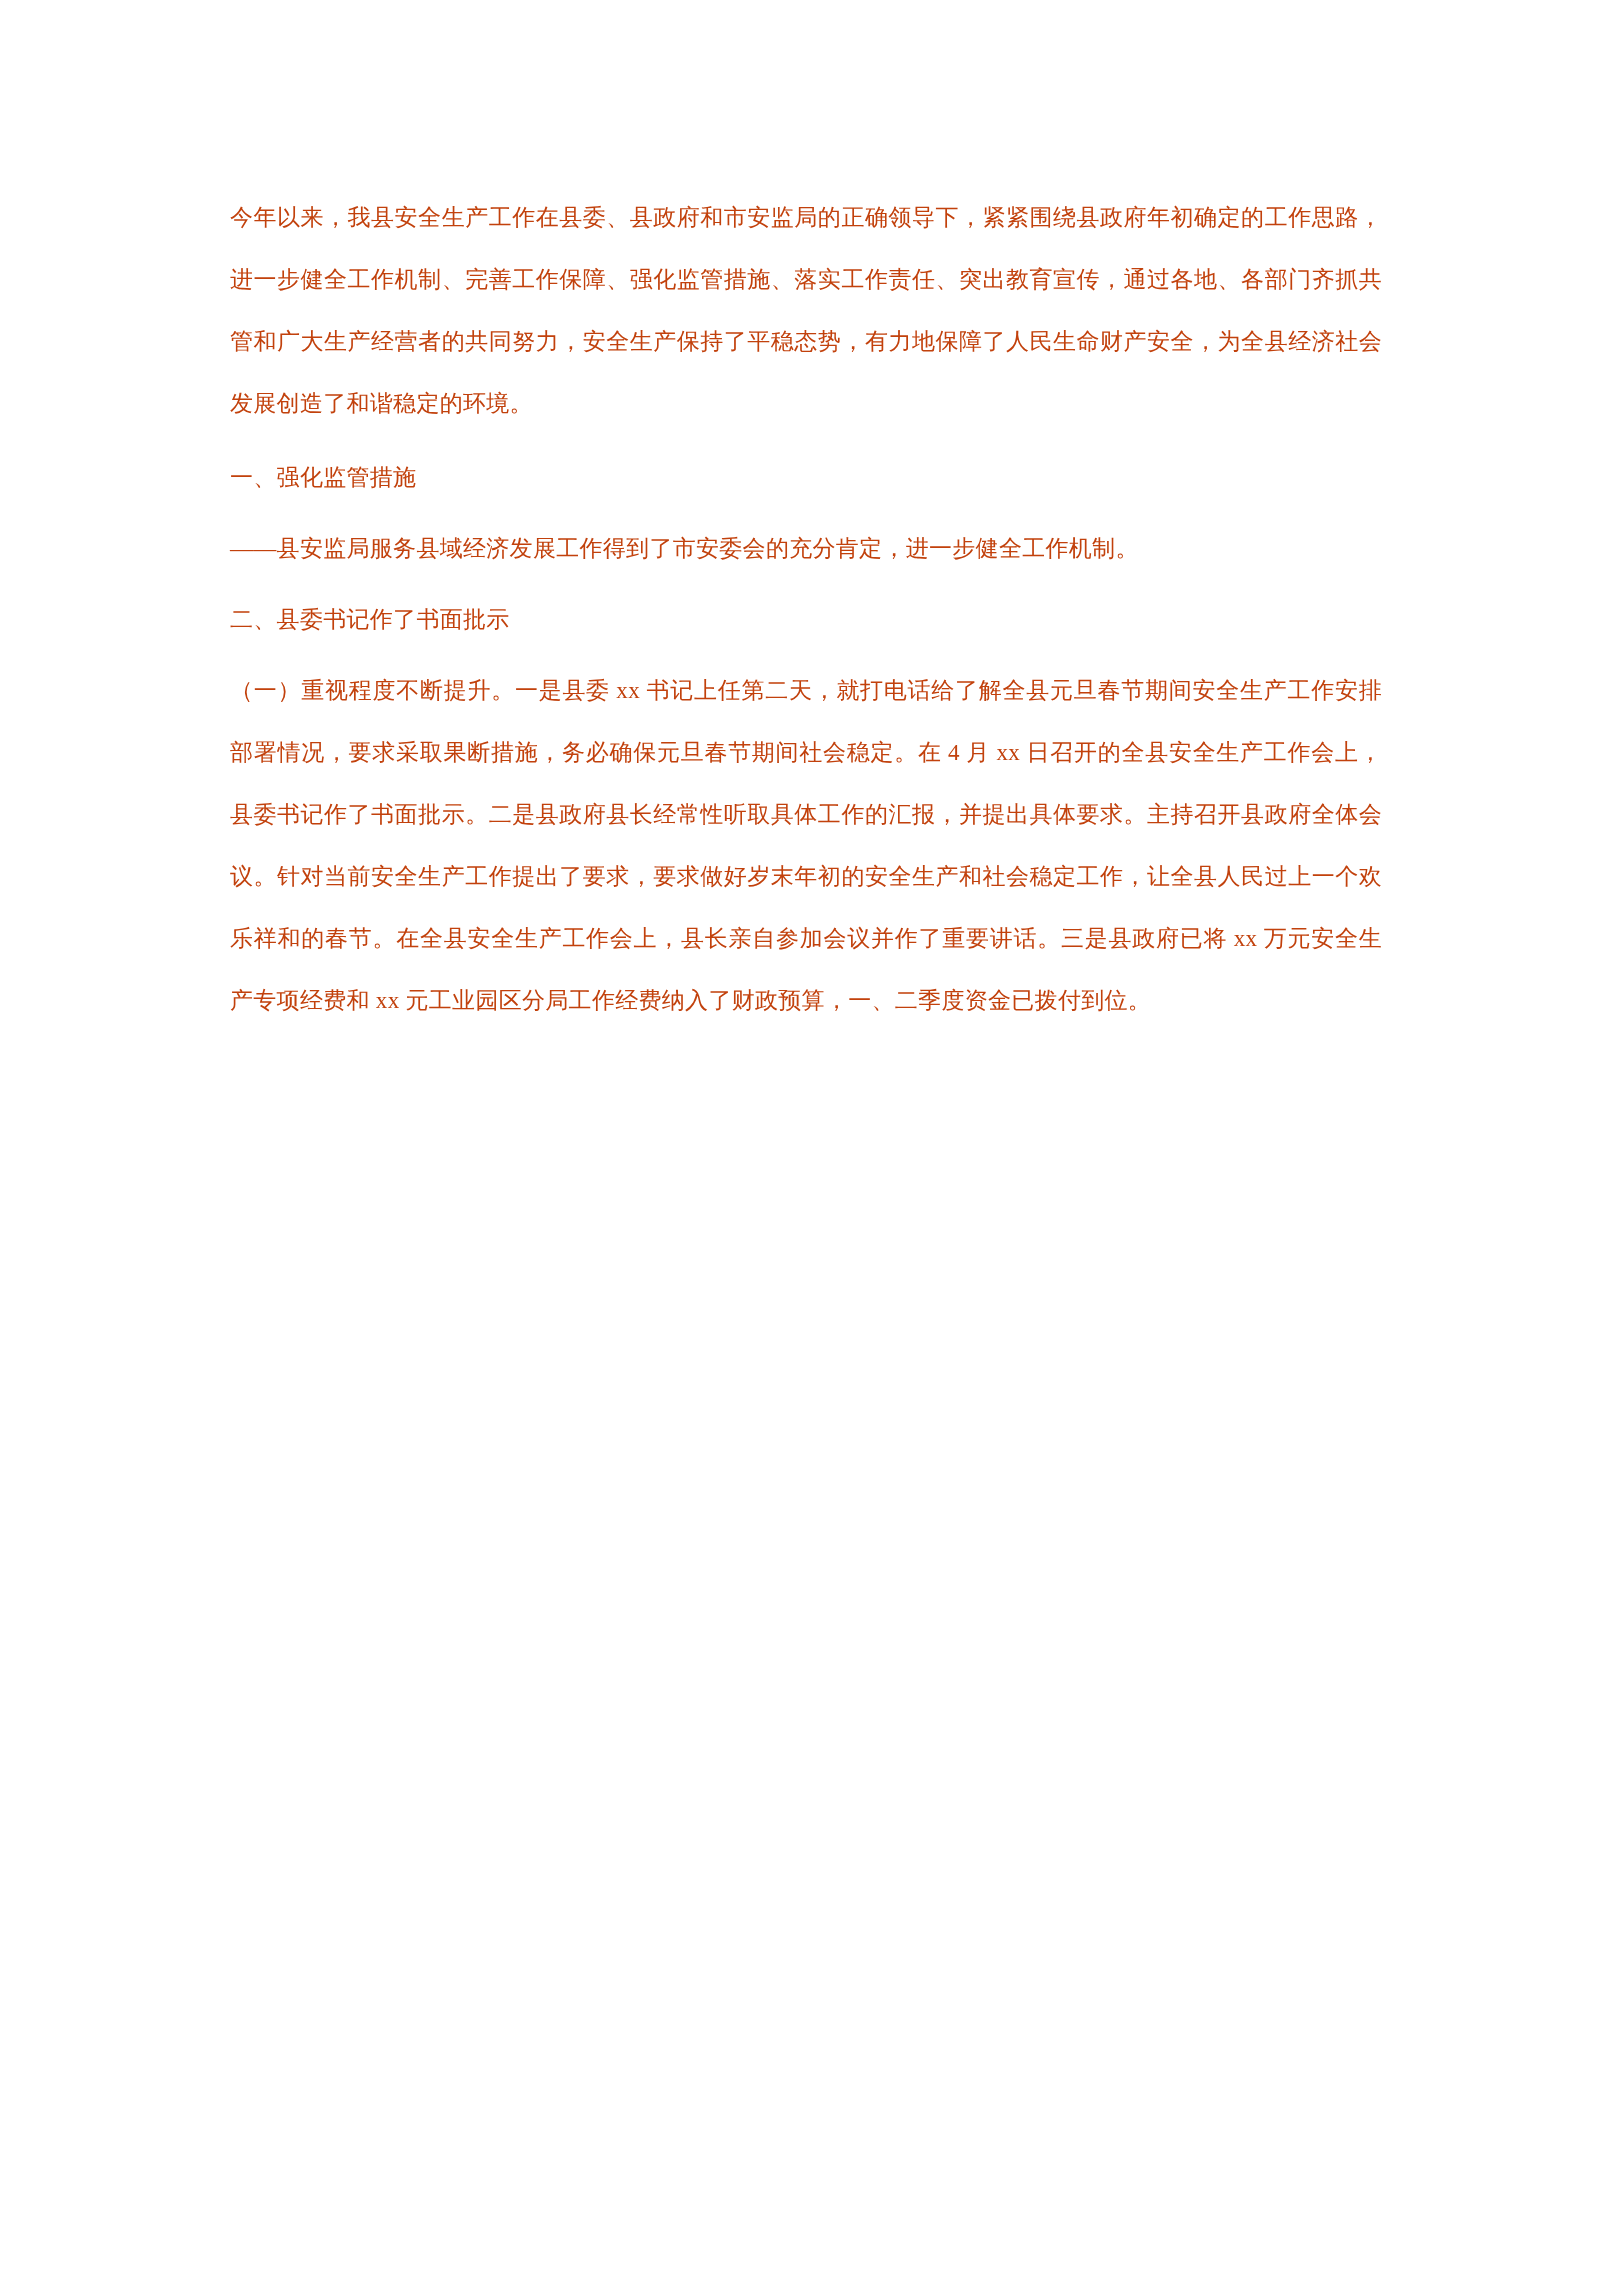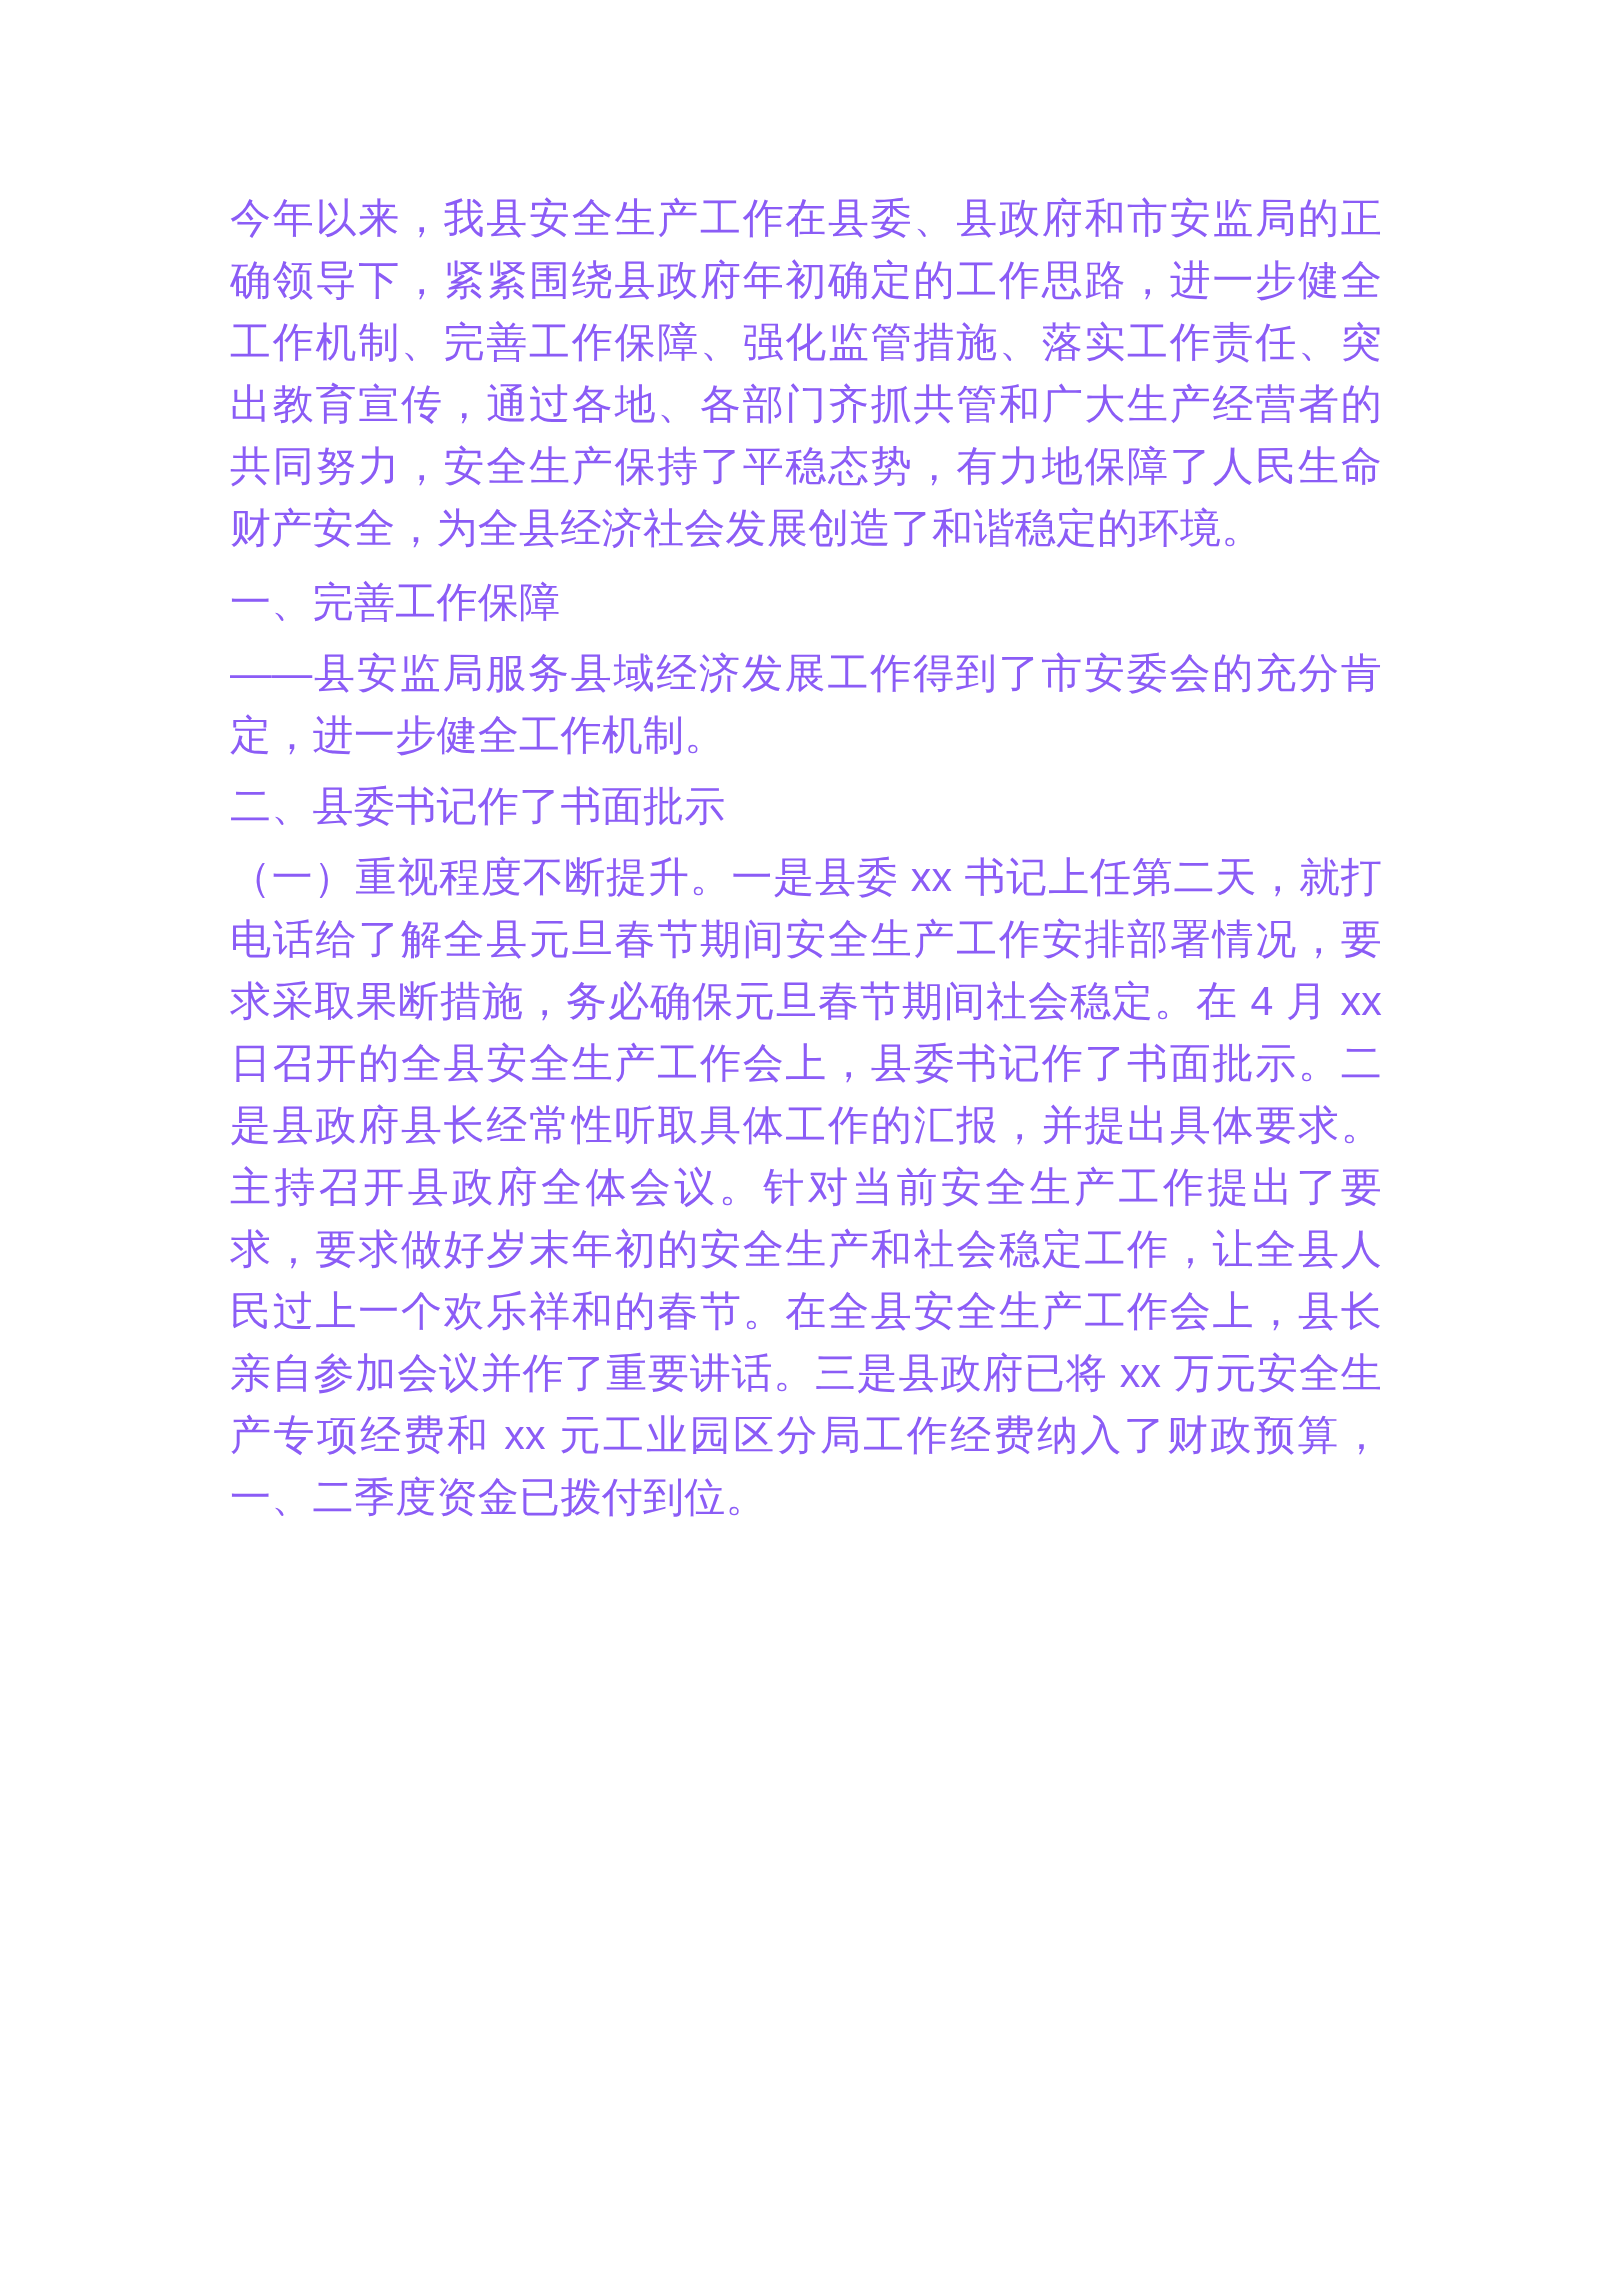--- a/index.html
+++ b/index.html
@@ -19,45 +19,45 @@
     box-sizing: border-box;
     overflow: hidden;
   }
   .content {
     position: absolute;
     left: 230px;
     top: 187px;
     width: 1152px;
   }
   .para {
-    font-size: 41px;
+    font-size: 23px;
     line-height: 62px;
-    color: #8b5cf6;
+    color: #c2410c;
     text-align: justify;
     text-justify: inter-ideograph;
     margin: 0 0 11.8px 0;
     letter-spacing: 0.3px;
-    font-family: Liberation Sans, sans-serif;
+    font-family: Liberation Serif, serif;
   }
   .para.indent-none {
     text-indent: 0;
   }
   .para.tight {
     margin-bottom: 9.2px;
   }
 </style>
 </head>
 <body>
 
 <div class="page">
   <div class="content">
 
     <p class="para indent-none">今年以来，我县安全生产工作在县委、县政府和市安监局的正确领导下，紧紧围绕县政府年初确定的工作思路，进一步健全工作机制、完善工作保障、强化监管措施、落实工作责任、突出教育宣传，通过各地、各部门齐抓共管和广大生产经营者的共同努力，安全生产保持了平稳态势，有力地保障了人民生命财产安全，为全县经济社会发展创造了和谐稳定的环境。</p>
 
-    <p class="para indent-none tight">一、完善工作保障</p>
+    <p class="para indent-none tight">一、强化监管措施</p>
 
 
     <p class="para indent-none tight">——县安监局服务县域经济发展工作得到了市安委会的充分肯定，进一步健全工作机制。</p>
 
     <p class="para indent-none tight">二、县委书记作了书面批示</p>
 
     <p class="para indent-none">（一）重视程度不断提升。一是县委 xx 书记上任第二天，就打电话给了解全县元旦春节期间安全生产工作安排部署情况，要求采取果断措施，务必确保元旦春节期间社会稳定。在 4 月 xx 日召开的全县安全生产工作会上，县委书记作了书面批示。二是县政府县长经常性听取具体工作的汇报，并提出具体要求。主持召开县政府全体会议。针对当前安全生产工作提出了要求，要求做好岁末年初的安全生产和社会稳定工作，让全县人民过上一个欢乐祥和的春节。在全县安全生产工作会上，县长亲自参加会议并作了重要讲话。三是县政府已将 xx 万元安全生产专项经费和 xx 元工业园区分局工作经费纳入了财政预算，一、二季度资金已拨付到位。</p>
 
   </div>
 </div>

